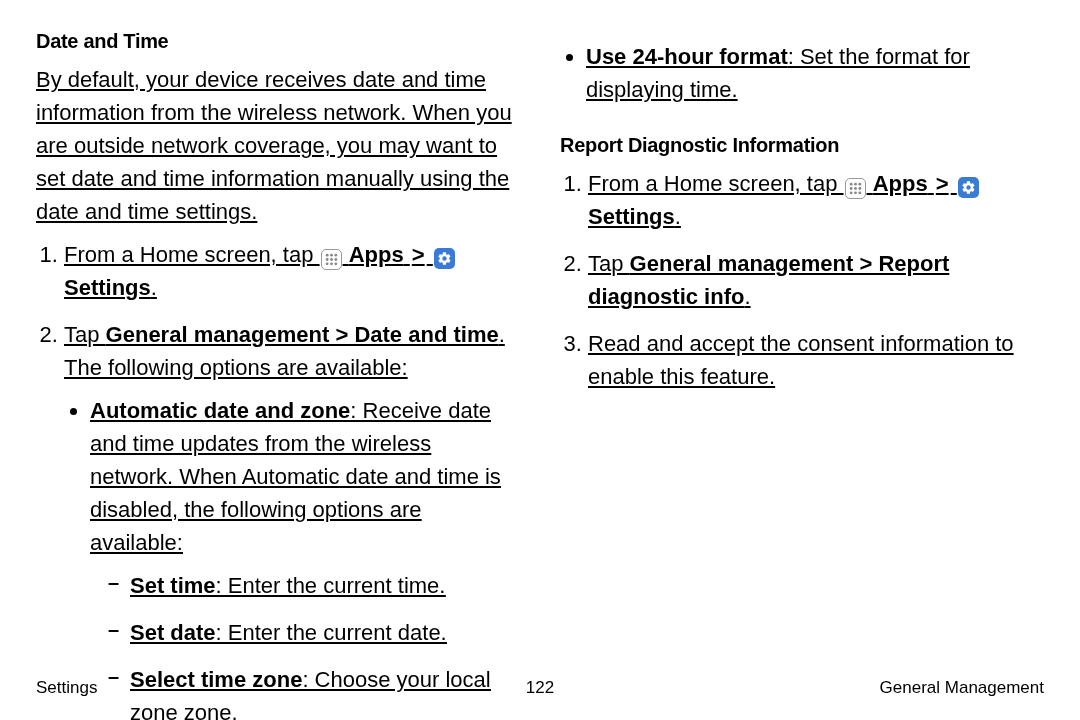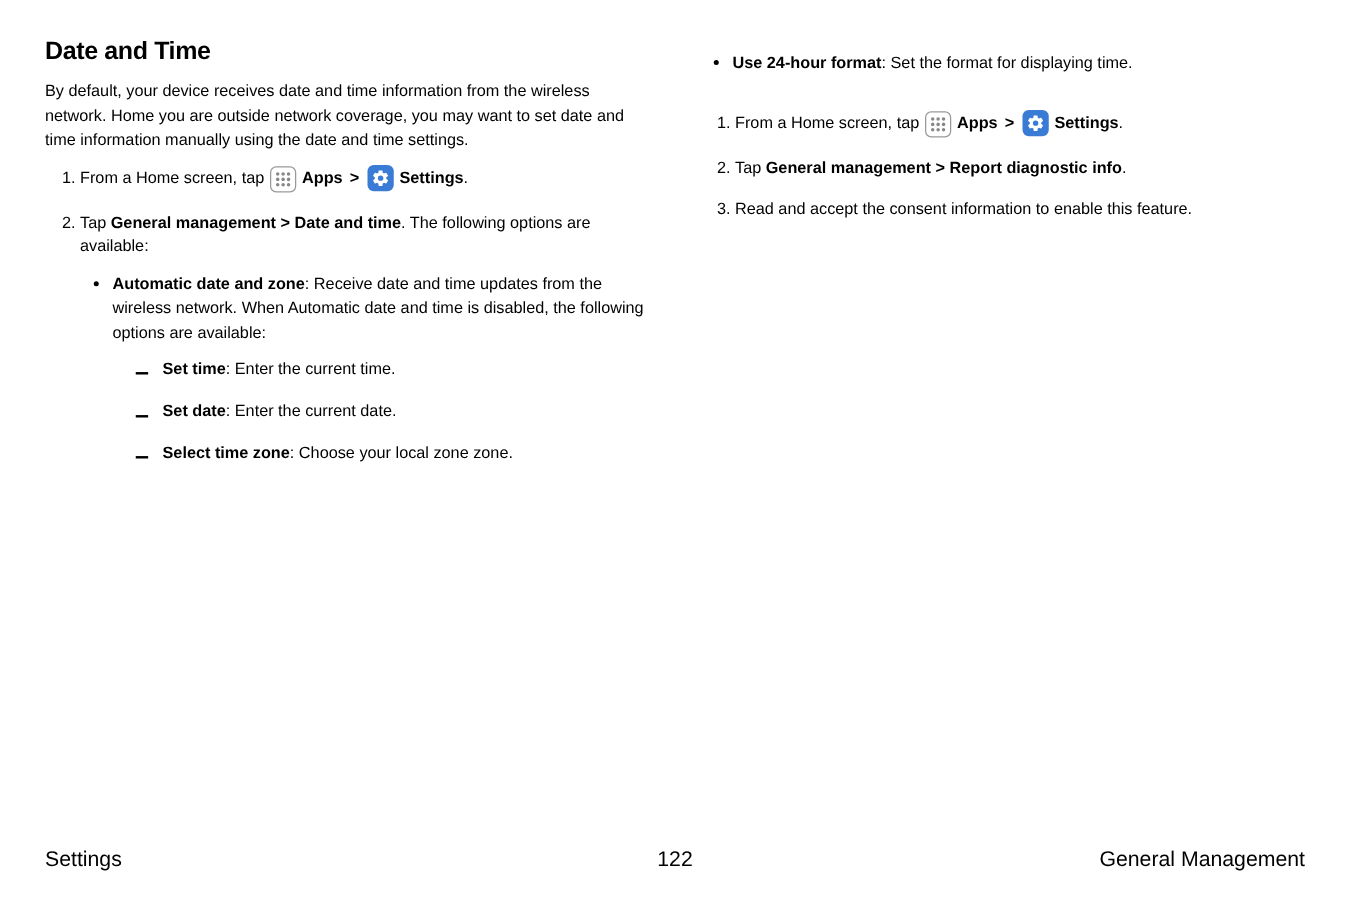--- a/index.html
+++ b/index.html
@@ -19,22 +19,23 @@
     flex: 1;
     min-width: 0;
   }
   h2 {
     font-size: 20px;
     font-weight: bold;
     margin-bottom: 10px;
     letter-spacing: -0.3px;
   }
   p, li {
-    font-size: 13px;
+    font-size: 22px;
     line-height: 1.5;
+    text-decoration: underline;
   }
   p { margin-bottom: 10px; }
   ol {
     list-style: decimal;
     padding-left: 28px;
   }
   ol > li { margin-bottom: 14px; }
   ul.bullets {
     list-style: disc;
     padding-left: 26px;
@@ -99,21 +100,21 @@
   }
   .col2-top { margin-bottom: 28px; }
 </style>
 </head>
 <body>
 
 <div class="columns">
 
   <div class="col">
     <h2>Date and Time</h2>
-    <p>By default, your device receives date and time information from the wireless network. Home you are outside network coverage, you may want to set date and time information manually using the date and time settings.</p>
+    <p>By default, your device receives date and time information from the wireless network. When you are outside network coverage, you may want to set date and time information manually using the date and time settings.</p>
     <ol>
       <li>
         <span>From a Home screen, tap </span>
         <span class="icon apps-icon">
           <svg viewBox="0 0 12 12">
               <g fill="#888">
                 <circle cx="2" cy="2" r="1.3"></circle>
                 <circle cx="6" cy="2" r="1.3"></circle>
                 <circle cx="10" cy="2" r="1.3"></circle>
                 <circle cx="2" cy="6" r="1.3"></circle>
@@ -150,20 +151,21 @@
     </ol>
   </div>
 
   <div class="col">
     <div class="col2-top">
       <ul class="bullets">
         <li><span class="bold">Use 24-hour format</span><span>: Set the format for displaying time.</span></li>
       </ul>
     </div>
 
+    <h2>Report Diagnostic Information</h2>
     <ol>
       <li>
         <span>From a Home screen, tap </span>
         <span class="icon apps-icon">
           <svg viewBox="0 0 12 12">
               <g fill="#888">
                 <circle cx="2" cy="2" r="1.3"></circle>
                 <circle cx="6" cy="2" r="1.3"></circle>
                 <circle cx="10" cy="2" r="1.3"></circle>
                 <circle cx="2" cy="6" r="1.3"></circle>

